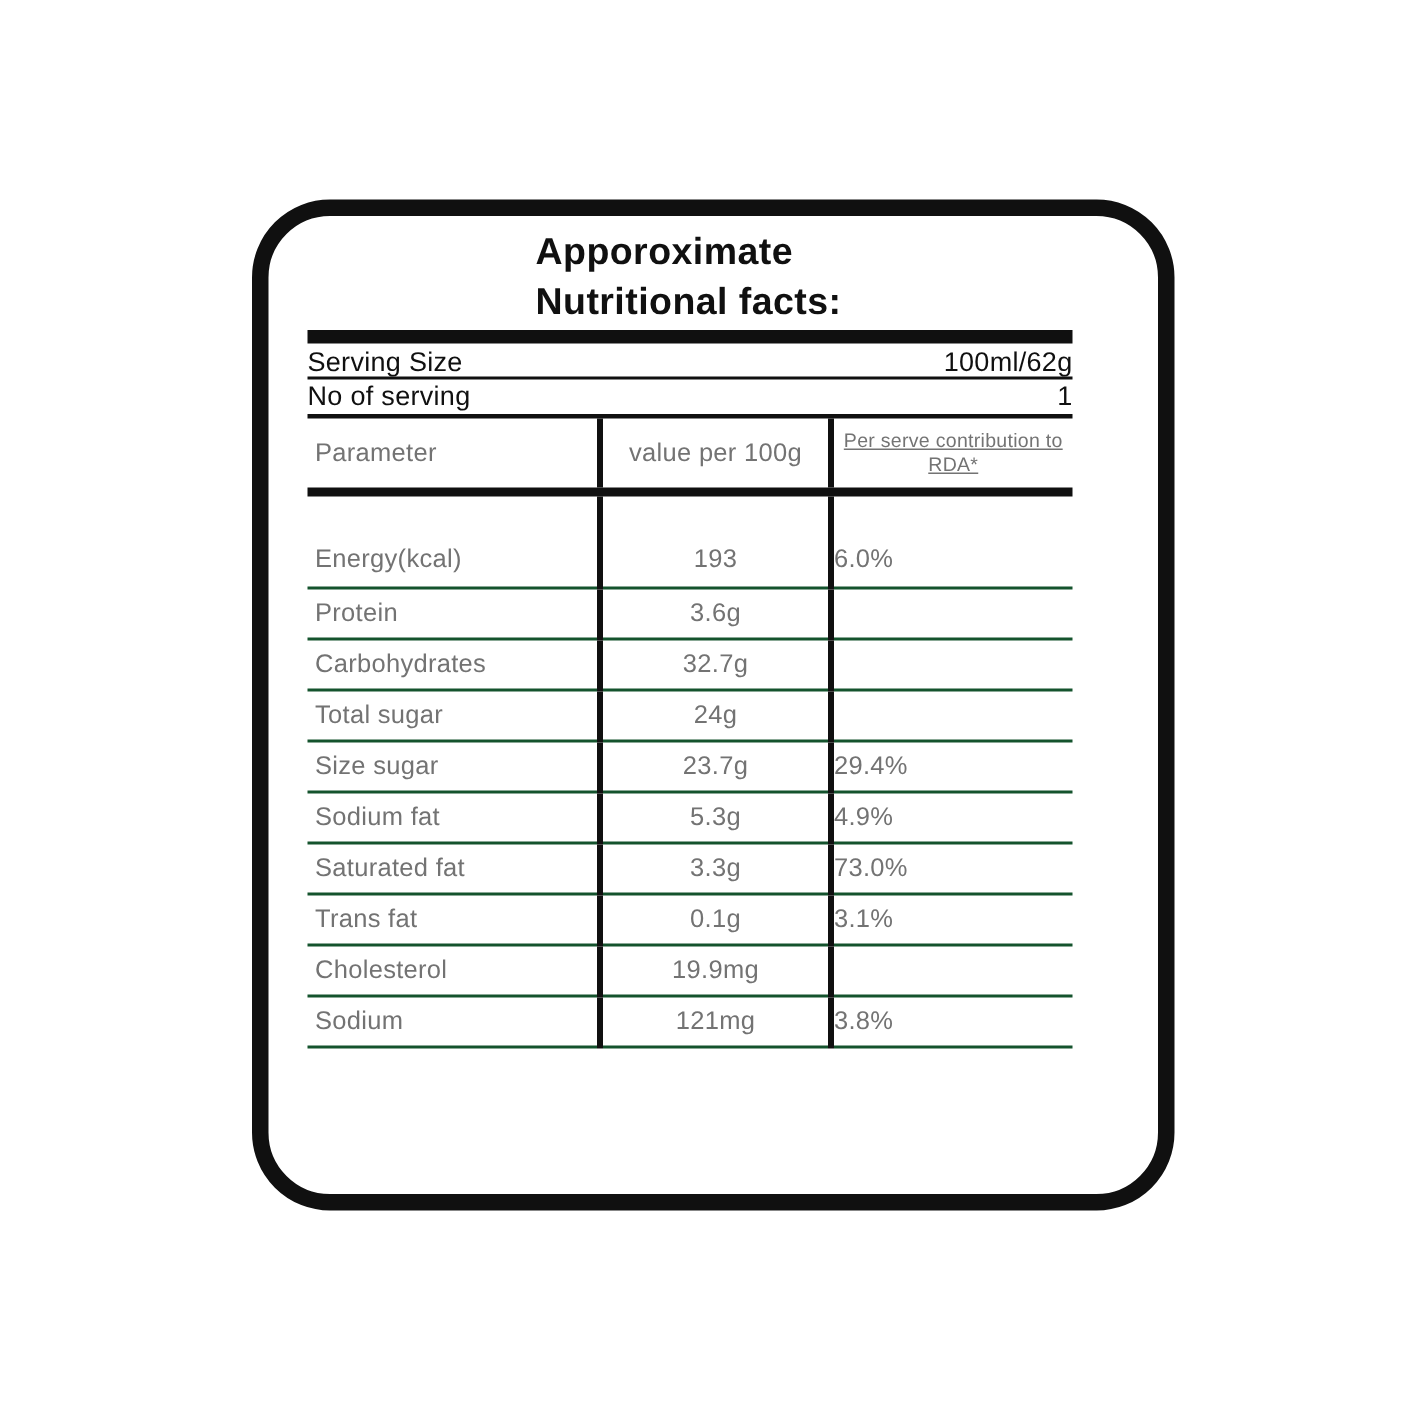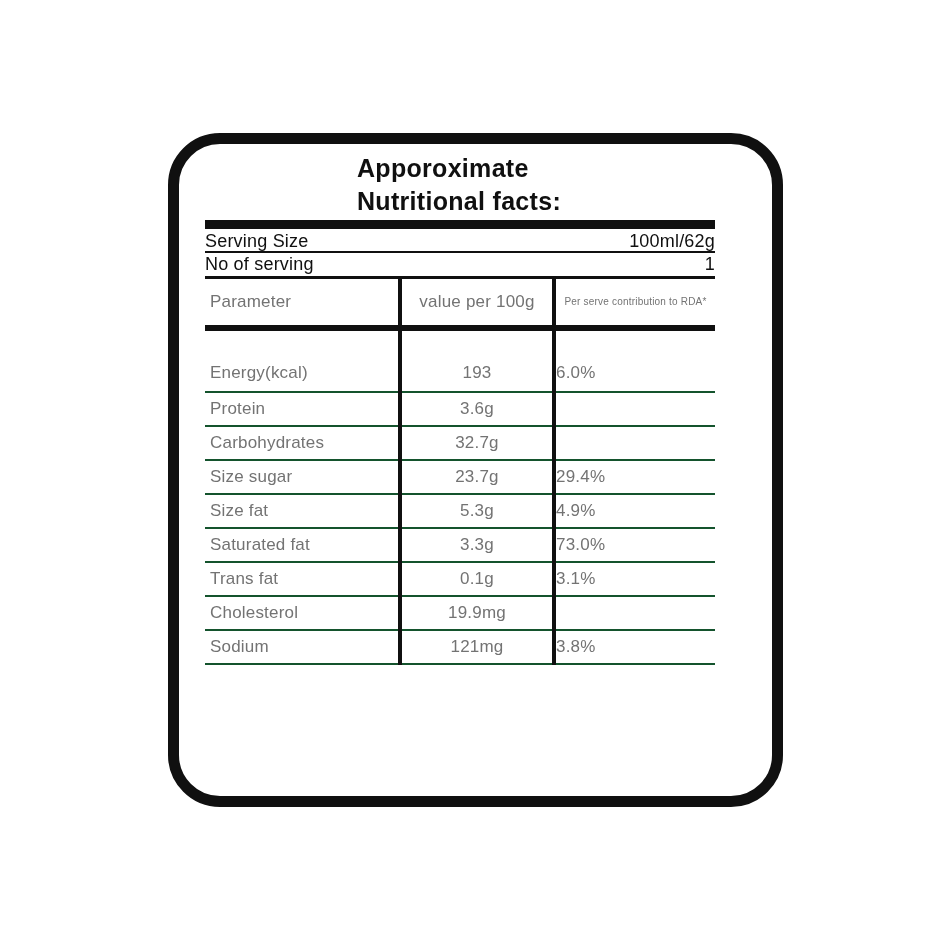--- a/index.html
+++ b/index.html
@@ -68,24 +68,25 @@
   .cell-value  { text-align: center; border-right: 4px solid #101010; }
   .cell-rda    { text-align: left; padding-right: 3px; }
 
   thead th {
     height: 49px;
     border-bottom: 6px solid #101010;
     vertical-align: middle;
     font-size: 17px;
   }
   thead th.cell-rda {
-    font-size: 10px;
+    font-size: 13px;
     line-height: 16px;
     text-align: center;
     padding: 0 2px;
+    text-decoration: underline;
   }
   thead th.cell-value { font-size: 17px; }
 
   tbody td {
     height: 34px;
     font-size: 17px;
     border-bottom: 2px solid #14532d;
     vertical-align: middle;
   }
   tbody tr.tall td {
@@ -141,26 +142,31 @@
             <td class="cell-param">Protein</td>
             <td class="cell-value">3.6g</td>
             <td class="cell-rda"></td>
           </tr>
           <tr>
             <td class="cell-param">Carbohydrates</td>
             <td class="cell-value">32.7g</td>
             <td class="cell-rda"></td>
           </tr>
           <tr>
+            <td class="cell-param">Total sugar</td>
+            <td class="cell-value">24g</td>
+            <td class="cell-rda"></td>
+          </tr>
+          <tr>
             <td class="cell-param">Size sugar</td>
             <td class="cell-value">23.7g</td>
             <td class="cell-rda">29.4%</td>
           </tr>
           <tr>
-            <td class="cell-param">Size fat</td>
+            <td class="cell-param">Sodium fat</td>
             <td class="cell-value">5.3g</td>
             <td class="cell-rda">4.9%</td>
           </tr>
           <tr>
             <td class="cell-param">Saturated fat</td>
             <td class="cell-value">3.3g</td>
             <td class="cell-rda">73.0%</td>
           </tr>
           <tr>
             <td class="cell-param">Trans fat</td>

